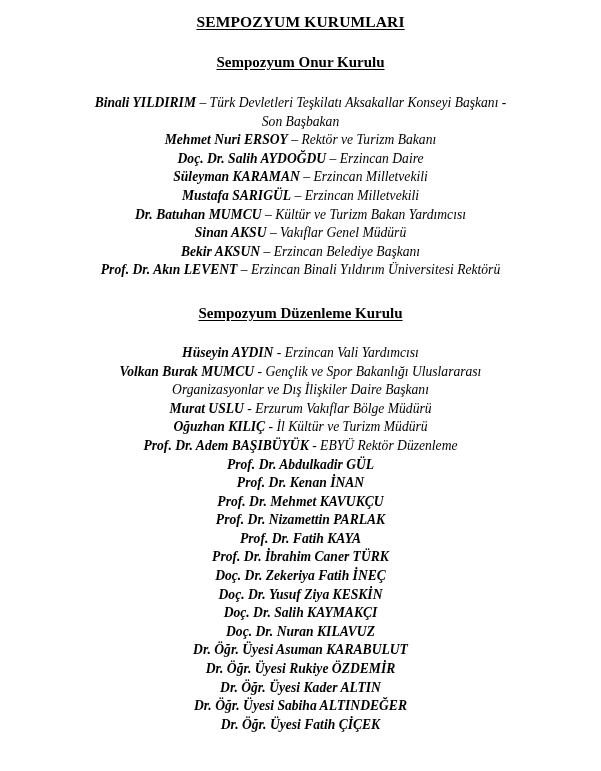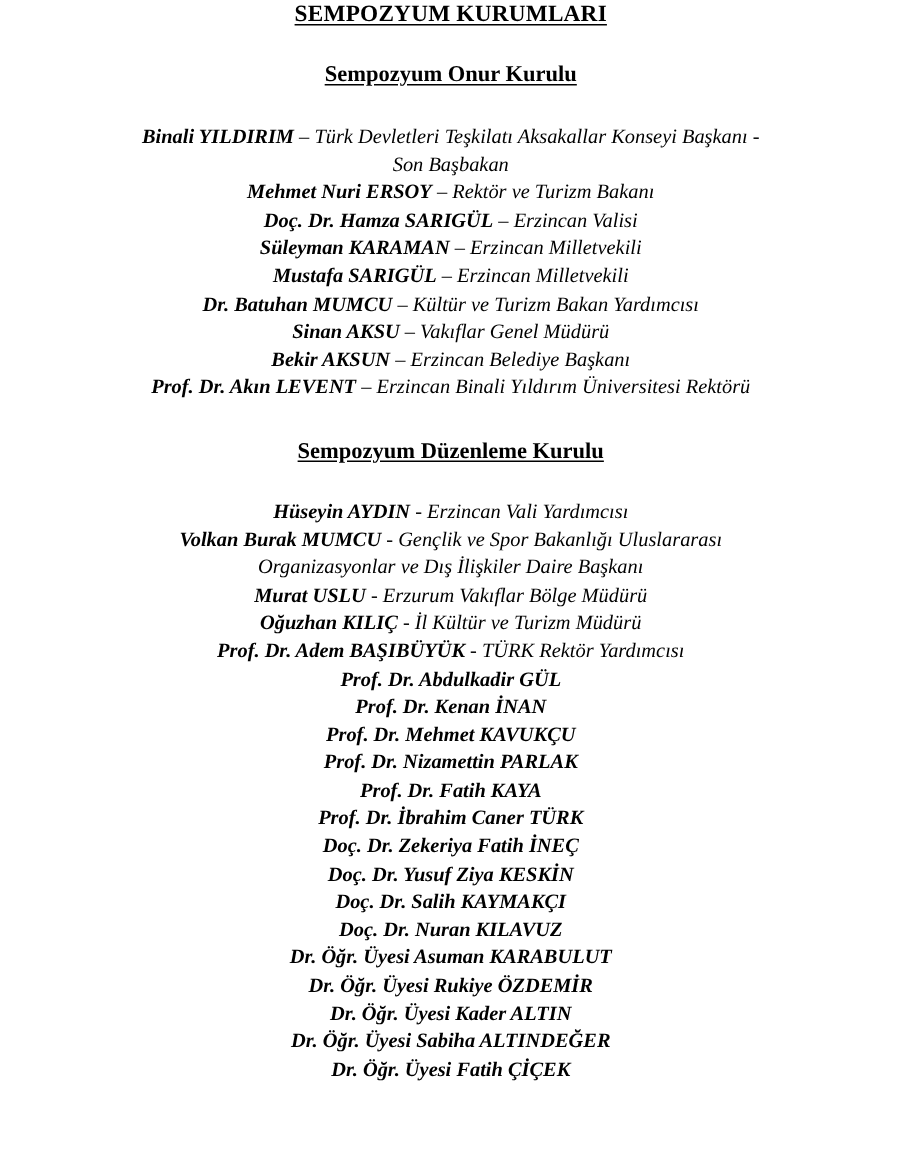--- a/index.html
+++ b/index.html
@@ -27,20 +27,21 @@
 
   
   .doc-title {
     text-align: center;
     font-size: 15.5px;
     font-weight: bold;
     text-decoration: underline;
     text-underline-offset: 2px;
     letter-spacing: .15px;
     margin: 0;
+    padding-top: 12px;
     line-height: 19px;
   }
 
   .section-heading {
     text-align: center;
     font-size: 15px;
     font-weight: bold;
     text-decoration: underline;
     text-underline-offset: 2px;
     margin: 0;
@@ -96,21 +97,21 @@
   <ul class="entry-list first">
     <li class="entry">
       <span class="entry-wrap">
         <span class="nm">Binali YILDIRIM</span><span class="rl"> – </span><span class="rl">Türk Devletleri Teşkilatı Aksakallar Konseyi Başkanı - Son Başbakan</span>
       </span>
     </li>
     <li class="entry">
       <span class="nm">Mehmet Nuri ERSOY</span><span class="rl"> – </span><span class="rl">Rektör ve Turizm Bakanı</span>
     </li>
     <li class="entry">
-      <span class="nm">Doç. Dr. Hamza SARIGÜL</span><span class="rl"> – </span><span class="rl">Erzincan Valisi</span>
+      <span class="nm">Doç. Dr. Salih AYDOĞDU</span><span class="rl"> – </span><span class="rl">Erzincan Daire</span>
     </li>
     <li class="entry">
       <span class="nm">Süleyman KARAMAN</span><span class="rl"> – </span><span class="rl">Erzincan Milletvekili</span>
     </li>
     <li class="entry">
       <span class="nm">Mustafa SARIGÜL</span><span class="rl"> – </span><span class="rl">Erzincan Milletvekili</span>
     </li>
     <li class="entry">
       <span class="nm">Dr. Batuhan MUMCU</span><span class="rl"> – </span><span class="rl">Kültür ve Turizm Bakan Yardımcısı</span>
     </li>
@@ -136,21 +137,21 @@
         <span class="nm">Volkan Burak MUMCU</span><span class="rl"> - </span><span class="rl">Gençlik ve Spor Bakanlığı Uluslararası Organizasyonlar ve Dış İlişkiler Daire Başkanı</span>
       </span>
     </li>
     <li class="entry">
       <span class="nm">Murat USLU</span><span class="rl"> - </span><span class="rl">Erzurum Vakıflar Bölge Müdürü</span>
     </li>
     <li class="entry">
       <span class="nm">Oğuzhan KILIÇ</span><span class="rl"> - </span><span class="rl">İl Kültür ve Turizm Müdürü</span>
     </li>
     <li class="entry">
-      <span class="nm">Prof. Dr. Adem BAŞIBÜYÜK</span><span class="rl"> - </span><span class="rl">TÜRK Rektör Yardımcısı</span>
+      <span class="nm">Prof. Dr. Adem BAŞIBÜYÜK</span><span class="rl"> - </span><span class="rl">EBYÜ Rektör Düzenleme</span>
     </li>
     <li class="entry">
       <span class="nm">Prof. Dr. Abdulkadir GÜL</span>
     </li>
     <li class="entry">
       <span class="nm">Prof. Dr. Kenan İNAN</span>
     </li>
     <li class="entry">
       <span class="nm">Prof. Dr. Mehmet KAVUKÇU</span>
     </li>

